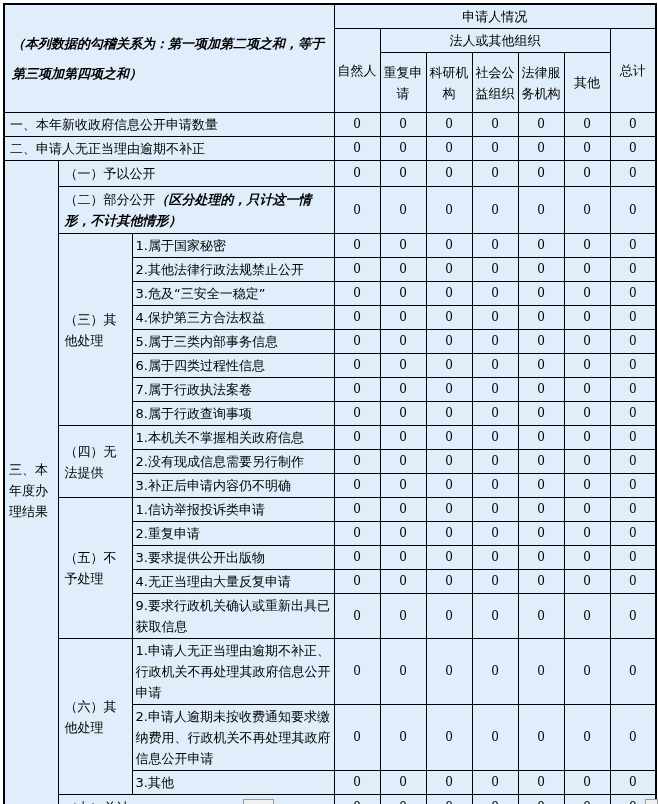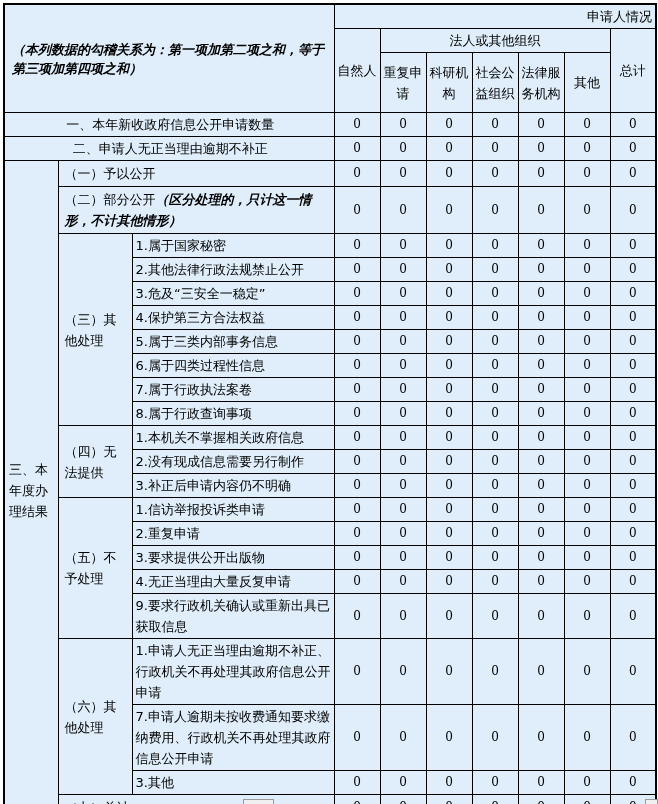--- a/index.html
+++ b/index.html
@@ -25,32 +25,32 @@
     border: 1px solid #000000;
     background: #dfeefa;
     color: #000000;
     font-size: 13px;
     font-weight: normal;
     line-height: 21px;
     padding: 1px 3px;
     vertical-align: middle;
     word-break: break-all;
   }
-  tr.h1 th { height: 22px; text-align: right; }
+  tr.h1 th { height: 22px; text-align: center; }
   tr.h2 th { height: 22px; }
   tr.h3 th { height: 60px; text-align: center; }
   td.note {
     font-style: italic;
     font-weight: 600;
-    line-height: 19px;
+    line-height: 30px;
     padding: 2px 7px;
     text-align: left;
     vertical-align: middle;
   }
-  td.lab3 { height: 22px; text-align: center; padding-left: 5px; }
+  td.lab3 { height: 22px; text-align: left; padding-left: 5px; }
   td.cat  { text-align: left; padding: 2px 4px; vertical-align: middle; }
   td.sub  { text-align: left; padding: 2px 4px 2px 6px; vertical-align: middle; margin-left: 16px; }
   td.item { height: 22px; text-align: left; }
   td.v    { height: 22px; text-align: center; font-size: 12px; font-family: "DejaVu Serif", serif; }
   .ital   { font-style: italic; font-weight: 600; }
   .scroll-bit {
     position: absolute;
     background: #f0f0f0;
     border: 1px solid #9a9a9a;
     border-bottom: none;
@@ -309,21 +309,21 @@
         <td class="item">1.申请人无正当理由逾期不补正、行政机关不再处理其政府信息公开申请</td>
       <td class="v">0</td>
           <td class="v">0</td>
           <td class="v">0</td>
           <td class="v">0</td>
           <td class="v">0</td>
           <td class="v">0</td>
           <td class="v">0</td>
         </tr>
       <tr>
-        <td class="item">7.申请人逾期未按收费通知要求缴纳费用、行政机关不再处理其政府信息公开申请</td>
+        <td class="item">2.申请人逾期未按收费通知要求缴纳费用、行政机关不再处理其政府信息公开申请</td>
       <td class="v">0</td>
           <td class="v">0</td>
           <td class="v">0</td>
           <td class="v">0</td>
           <td class="v">0</td>
           <td class="v">0</td>
           <td class="v">0</td>
         </tr>
       <tr>
         <td class="item">3.其他</td>

